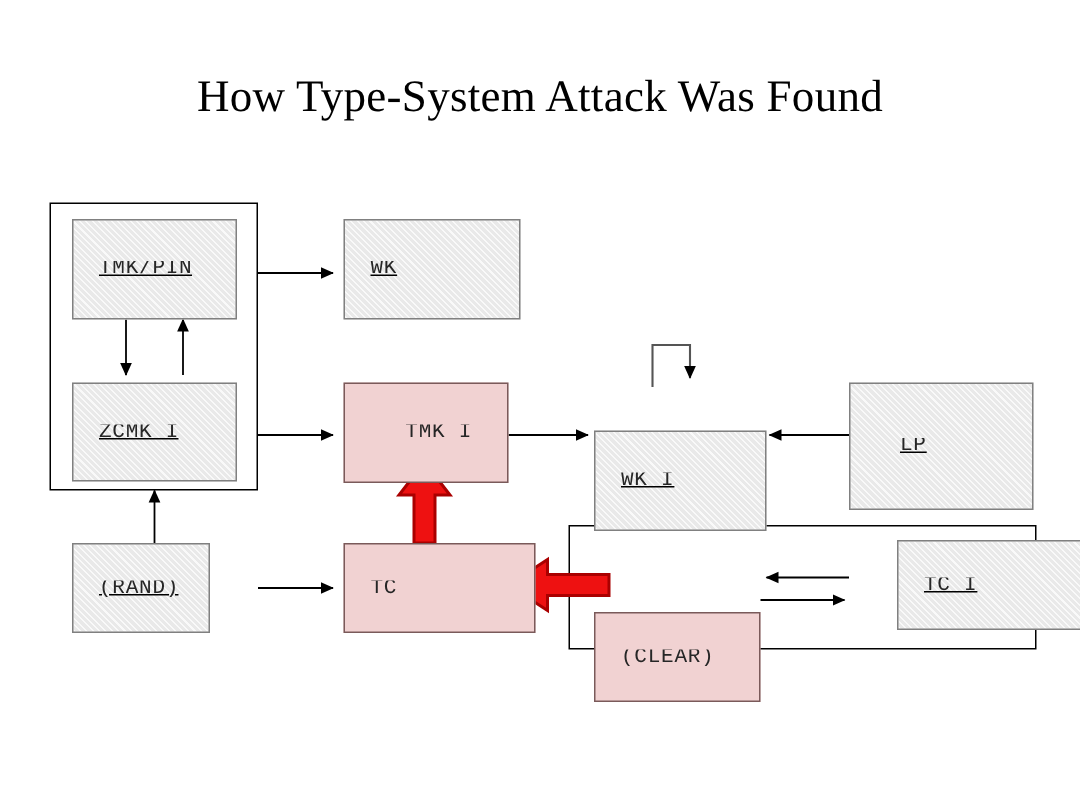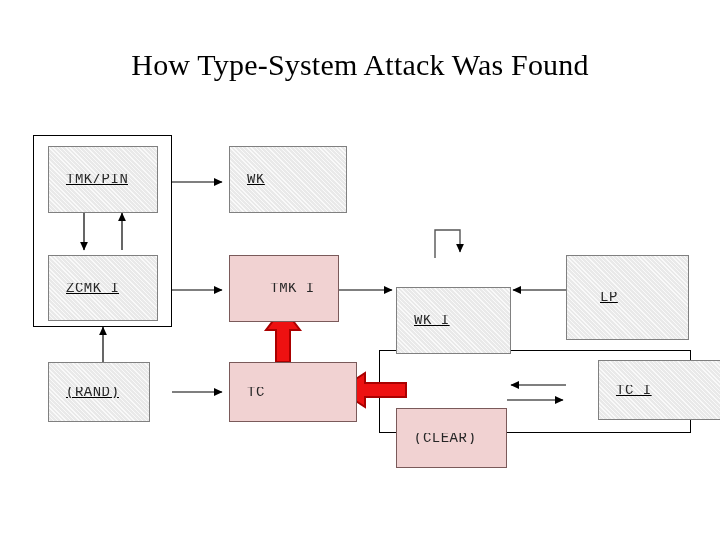--- a/index.html
+++ b/index.html
@@ -160,21 +160,21 @@
     </div>
 
     <div class="node grey" style="left:396px; top:255px; width:115px; height:67px;margin-top:32px;">
       <span class="node-label">WK I</span>
     </div>
 
     <div class="node grey" style="left:566px; top:255px; width:123px; height:85px;padding-left:16px;">
       <span class="node-label">LP</span>
     </div>
 
-    <div class="node grey" style="left:48px; top:362px; width:102px; height:60px;">
+    <div class="node grey" style="left:48px; top:362px; width:92px; height:60px;">
       <span class="node-label">(RAND)</span>
     </div>
 
     <div class="node pink" style="left:229px; top:362px; width:128px; height:60px;">
       <span class="node-label">TC</span>
     </div>
 
     <div class="node pink" style="left:396px; top:360px; width:111px; height:60px;margin-top:48px;">
       <span class="node-label">(CLEAR)</span>
     </div>

